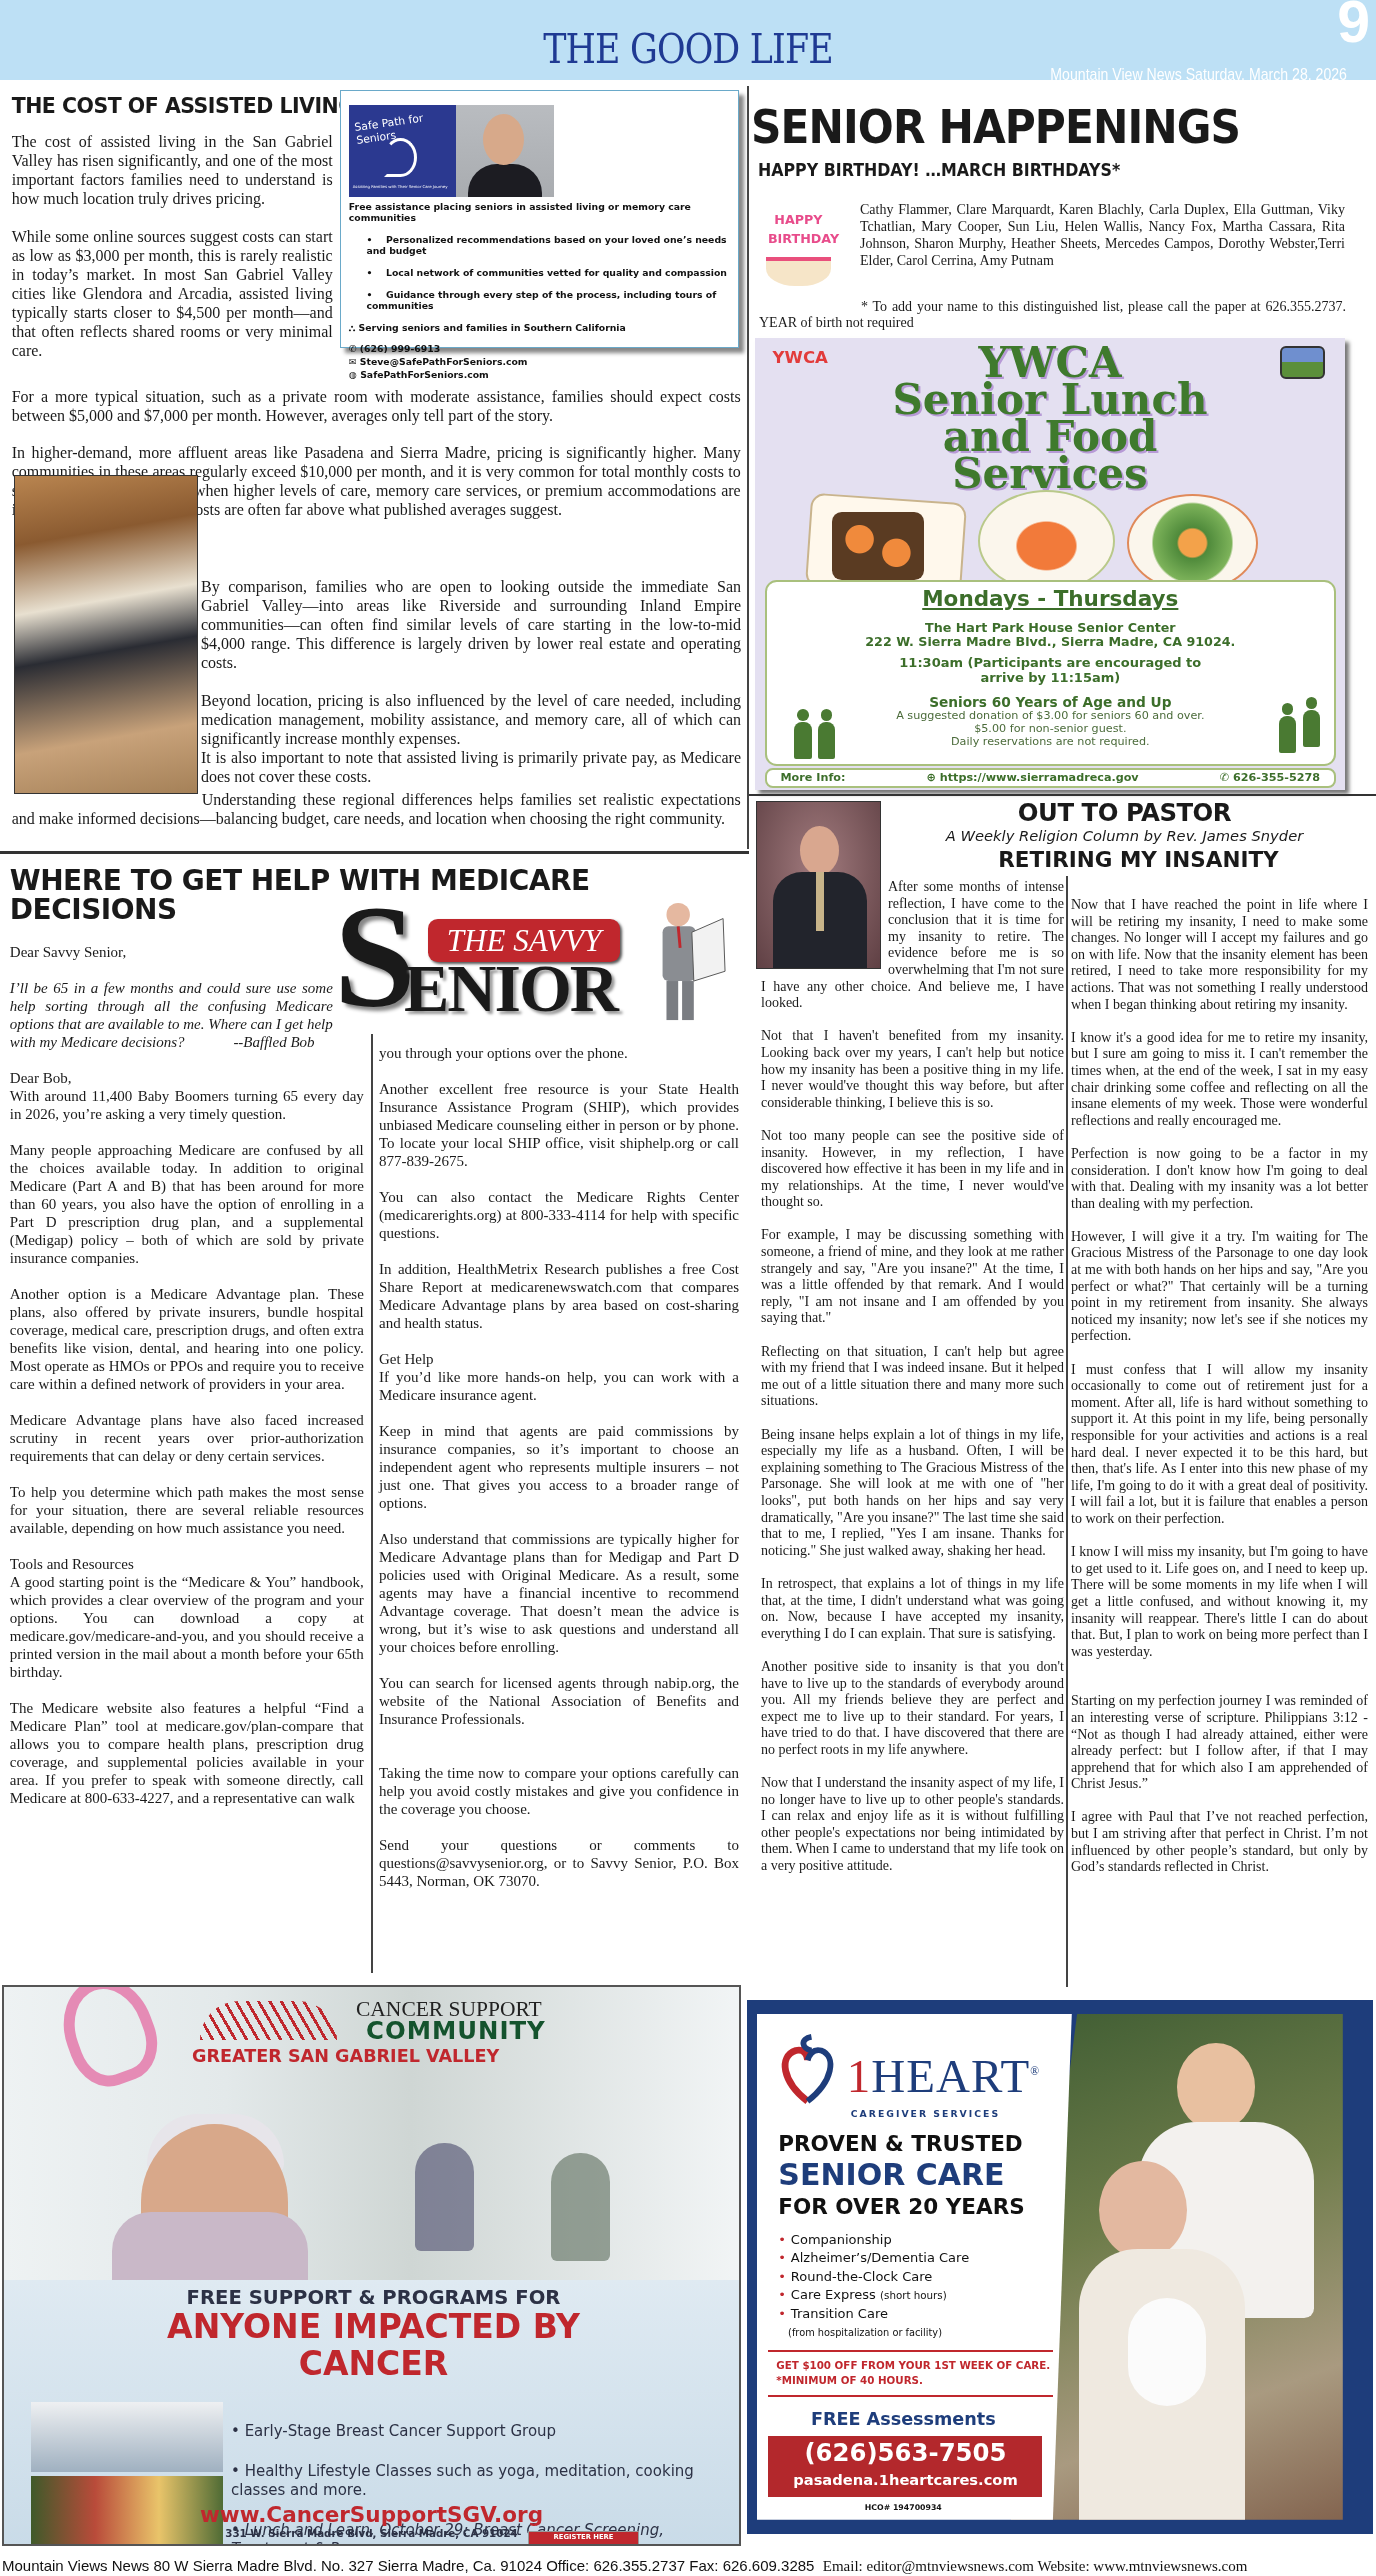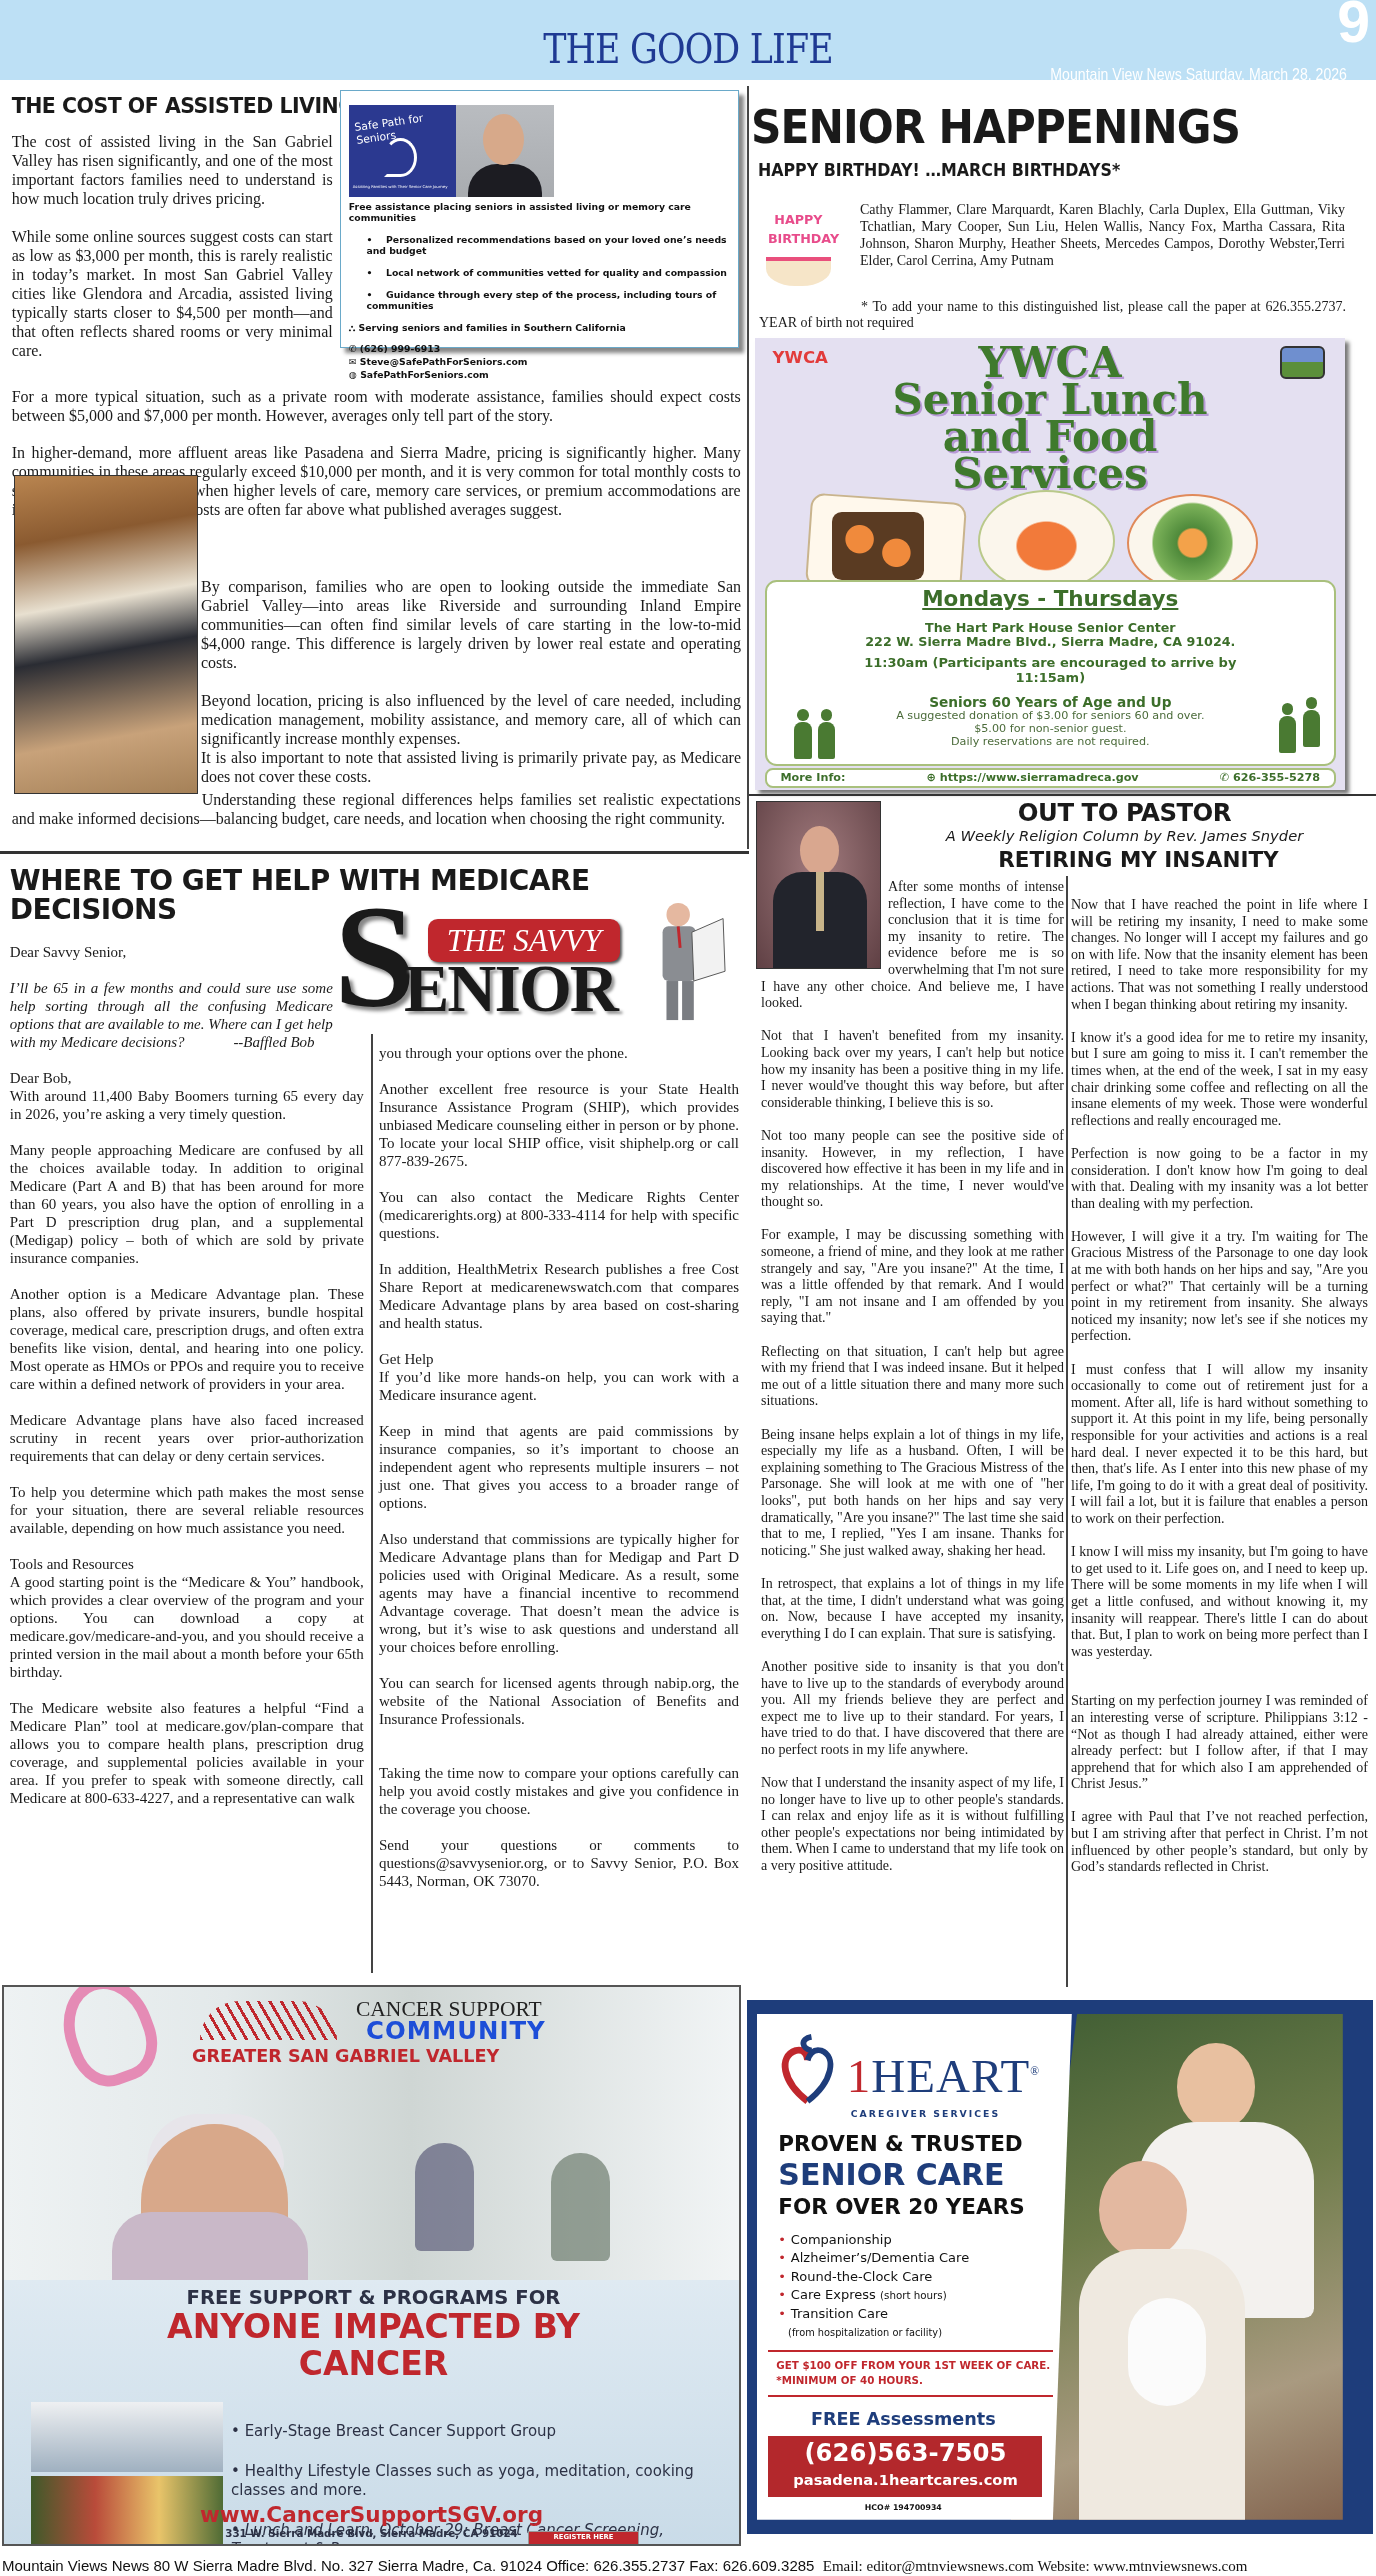--- a/index.html
+++ b/index.html
@@ -82,21 +82,21 @@
   .body-pastor { font-size: 14px; line-height: 16.6px; }
   .body-pastor p + p { margin-top: 16.6px; }
   #pastor-photo { left: 756px; top: 801px; width: 125px; height: 168px; background: radial-gradient(ellipse at 50% 40%, #a27b7e, #5f4044); border: 1px solid #333; overflow: hidden; }
 
   
   #cancer { left: 2px; top: 1985px; width: 739px; height: 561px; border: 2px solid #555; background: #d6e6f0; overflow: hidden; font-family: "DejaVu Sans", sans-serif; }
   #cancer .photo { position:absolute; left:0; top:0; width: 739px; height: 293px; background: linear-gradient(90deg, #eef2f3 0%, #e3e9ea 30%, #cfd6d4 55%, #f2f5f6 100%); }
   #cancer .ribbon { position:absolute; left: 61px; top: -9.8px; width: 88px; height: 108px; border: 11.7px solid #e58bb5; border-radius: 50% 50% 40% 40%; transform: rotate(-20deg); }
   #cancer .sunburst { position:absolute; left: 196px; top: 13.7px; width: 137px; height: 39px; background: repeating-linear-gradient(60deg, #c0272d 0 2.9px, transparent 2.9px 9.8px); border-radius: 68px 68px 0 0; }
   #cancer .org1 { position:absolute; left: 352px; top: 9.8px; font-family: "Liberation Serif", serif; font-size: 21.5px; color: #222; }
-  #cancer .org2 { position:absolute; left: 362px; top: 29px; font-weight: bold; font-size: 24.4px; color: #1d4ed8; letter-spacing: 1px; }
+  #cancer .org2 { position:absolute; left: 362px; top: 29px; font-weight: bold; font-size: 24.4px; color: #14532d; letter-spacing: 1px; }
   #cancer .org3 { position:absolute; left: 188px; top: 59px; font-weight: bold; font-size: 17.6px; color: #c0272d; }
   #cancer .face { position:absolute; left: 137px; top: 137px; width: 147px; height: 156px; border-radius: 50% 50% 40% 40%; background: #d8a88a; }
   #cancer .scarf { position:absolute; left: 143px; top: 127px; width: 137px; height: 59px; border-radius: 59px 59px 9.8px 9.8px; background: #e7e5ea; }
   #cancer .band { position:absolute; left:0; top: 293px; width: 739px; height: 268px; background: linear-gradient(#dfeaf2, #c9dbe8); }
   #cancer .free { position:absolute; left:0; width: 739px; top: 299px; text-align:center; font-weight:bold; font-size: 19.6px; color: #2c3145; }
   #cancer .anyone { position:absolute; left:0; width: 739px; top: 321px; text-align:center; font-weight:bold; font-size: 33px; line-height: 37px; color: #c0272d; }
   #cancer .thumbs { position:absolute; left: 27px; top: 415px; width: 192px; }
   #cancer .thumbs div { height: 70px; margin-bottom: 3.9px; }
   #cancer .bullets { position:absolute; left: 227px; top: 415px; width: 489px; font-size: 15px; line-height: 19.6px; color: #2c3145; }
   #cancer .bullets .it { font-style: italic; }
@@ -217,21 +217,21 @@
     <div class="plate" style="left:57px; top:17.6px; width:92px; height:68px; border-radius:9.8px; background:radial-gradient(circle at 30% 40%, #f08a3c 13.7px, transparent 14.7px), radial-gradient(circle at 70% 60%, #f08a3c 13.7px, transparent 14.7px), #5a3b22; border:none;"></div>
     <div class="plate" style="left:203px; top:-3.9px; width:137px; height:102px; border-color:#b9c98a; background:radial-gradient(ellipse at 50% 55%, #f27a3a 29px, #fbf6ec 31px);"></div>
     <div class="plate" style="left:352px; top:0px; width:131px; height:98px; border-color:#e08a5a; background:radial-gradient(circle at 50% 50%, #f3a24a 13.7px, #4f8a3b 15.6px, #7db35a 39px, #fbf6ec 41px);"></div>
   </div>
   <div class="info">
     <div class="days">Mondays - Thursdays</div>
     <div class="addr">
       <div>The Hart Park House Senior Center</div>
       <div>222 W. Sierra Madre Blvd., Sierra Madre, CA 91024.</div>
     </div>
-    <div class="time" style="padding:0 78px;">11:30am (Participants are encouraged to arrive by 11:15am)</div>
+    <div class="time" style="padding:0 113px;">11:30am (Participants are encouraged to arrive by 11:15am)</div>
     <div class="age">Seniors 60 Years of Age and Up</div>
     <div class="don" style="padding:0 127px;">A suggested donation of $3.00 for seniors 60 and over.</div>
     <div class="don">$5.00 for non-senior guest.</div>
     <div class="don">Daily reservations are not required.</div>
     <div class="person-icon" style="left:25.4px; top:127px;"></div>
     <div class="person-icon" style="left:49px; top:127px;"></div>
     <div class="person-icon" style="left:510px; top:121px;"></div>
     <div class="person-icon" style="left:534px; top:115px;"></div>
   </div>
   <div class="more">

